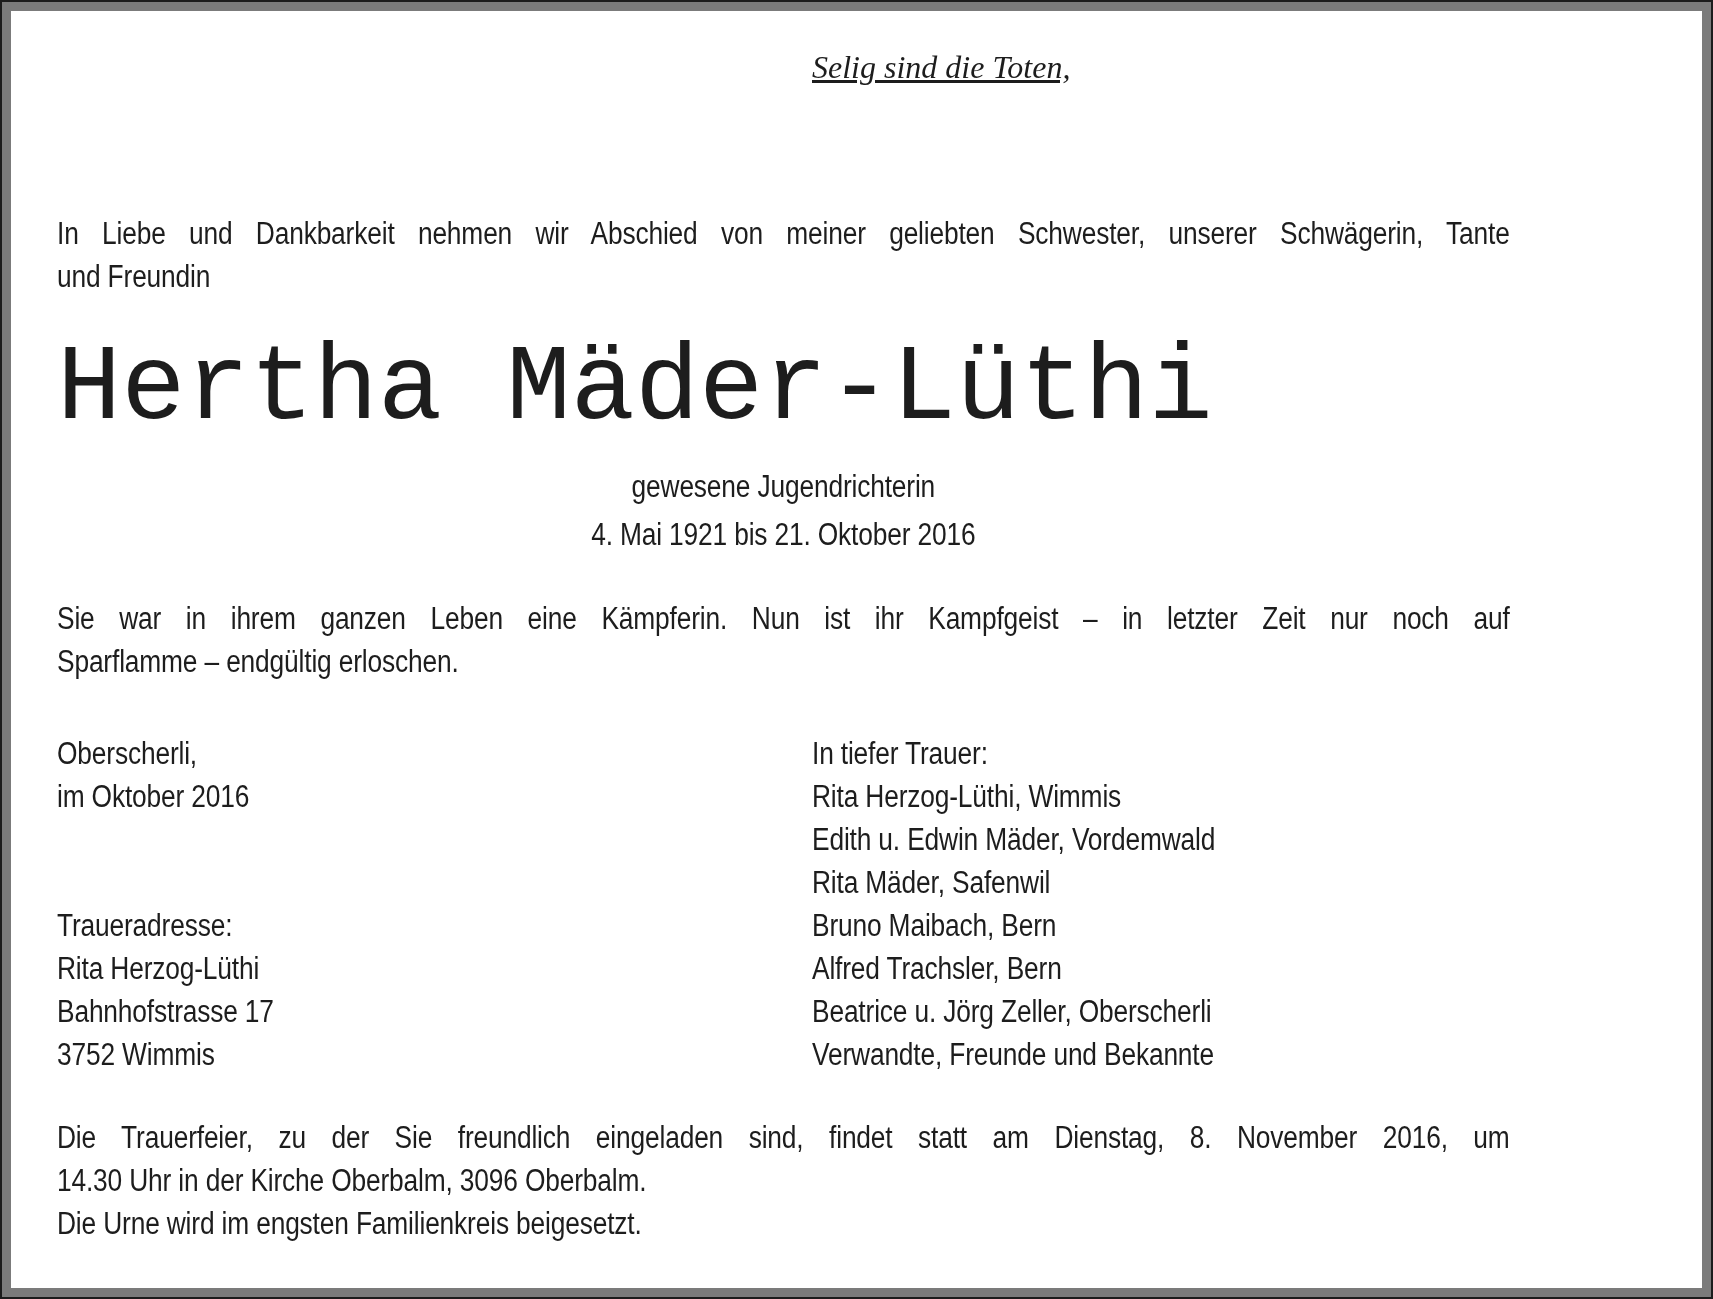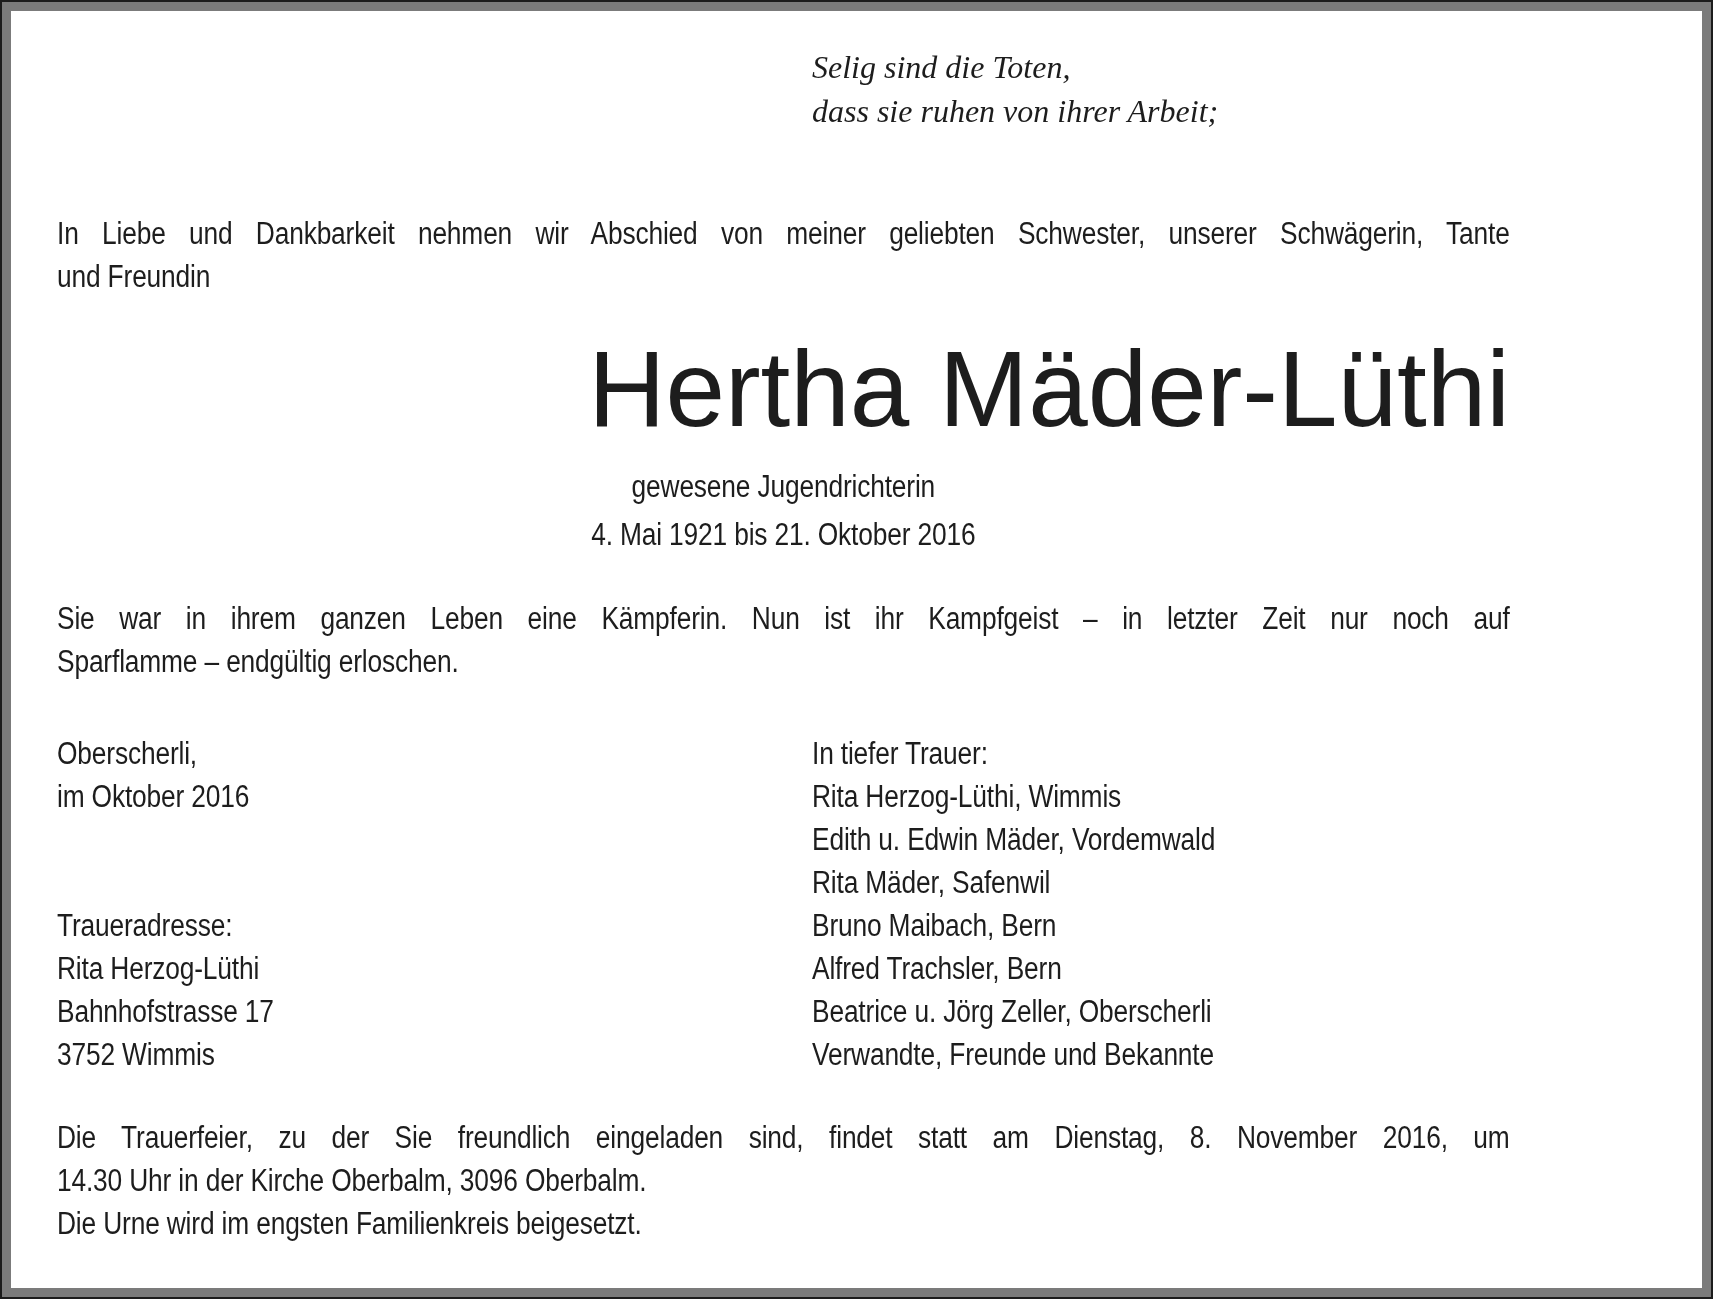--- a/index.html
+++ b/index.html
@@ -32,26 +32,27 @@
     transform: scaleX(0.85);
     transform-origin: 0 0;
   }
   .quote {
     left: 812px; top: 45px;
     font-family: "Liberation Serif", serif;
     font-style: italic;
     font-size: 32px;
     line-height: 44px;
     width: 700px;
+    text-decoration: underline;
   }
   .intro   { left: 57px; top: 212px;  width: 1709px; }
   .name {
     left: 57px; top: 336px; width: 1453px;
-    text-align: right;
-    font-family: Liberation Sans, sans-serif;
+    text-align: left;
+    font-family: Liberation Mono, monospace;
     font-size: 107px;
     line-height: 107px;
     white-space: nowrap;
   }
   .subtitle { left: 57px; top: 465px; width: 1709px; text-align: center; }
   .dates    { left: 57px; top: 513px; width: 1709px; text-align: center; }
   .obituary { left: 57px; top: 597px; width: 1709px; }
   .col-left  { left: 57px;  top: 732px; width: 800px; }
   .col-right { left: 812px; top: 732px; width: 900px; }
   .col-line { min-height: 43px; }
@@ -65,21 +66,20 @@
 <body>
 
 <div class="page">
 
   <div class="frame">
     <div class="frame-inner"></div>
   </div>
 
   <div class="abs quote">
     <div>Selig sind die Toten,</div>
-    <div>dass sie ruhen von ihrer Arbeit;</div>
   </div>
 
   <div class="abs sans intro">
     <div class="jline">In Liebe und Dankbarkeit nehmen wir Abschied von meiner geliebten Schwester, unserer Schwägerin, Tante</div>
     <div>und Freundin</div>
   </div>
 
   <div class="abs name">Hertha Mäder-Lüthi</div>
 
   <div class="abs sans subtitle">gewesene Jugendrichterin</div>

